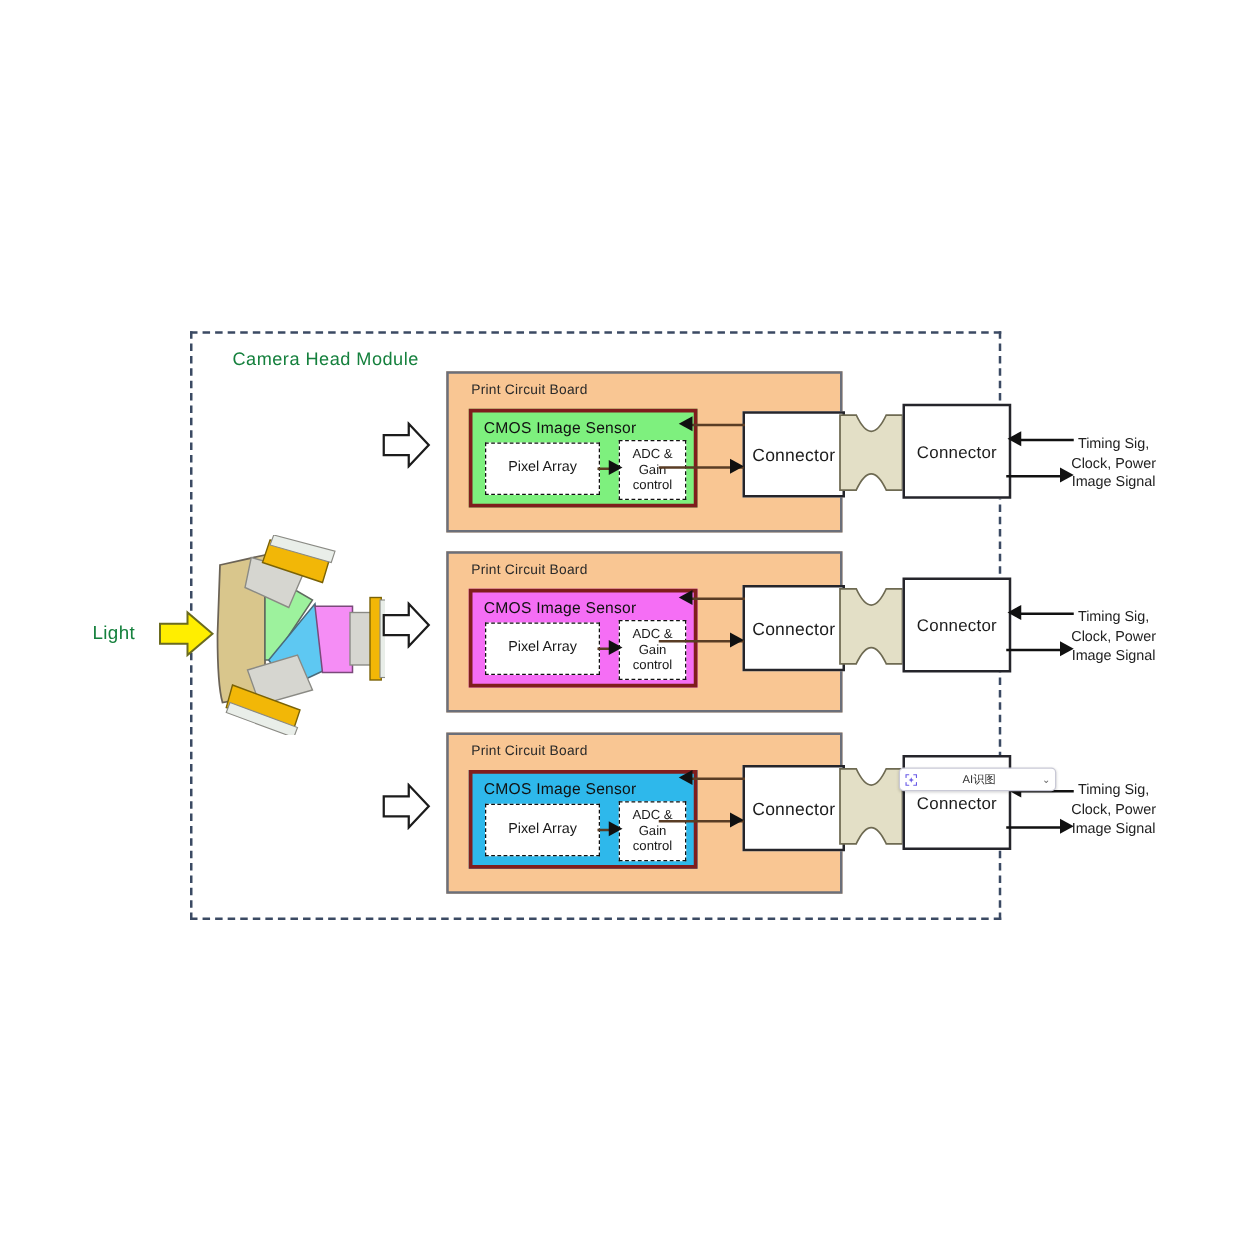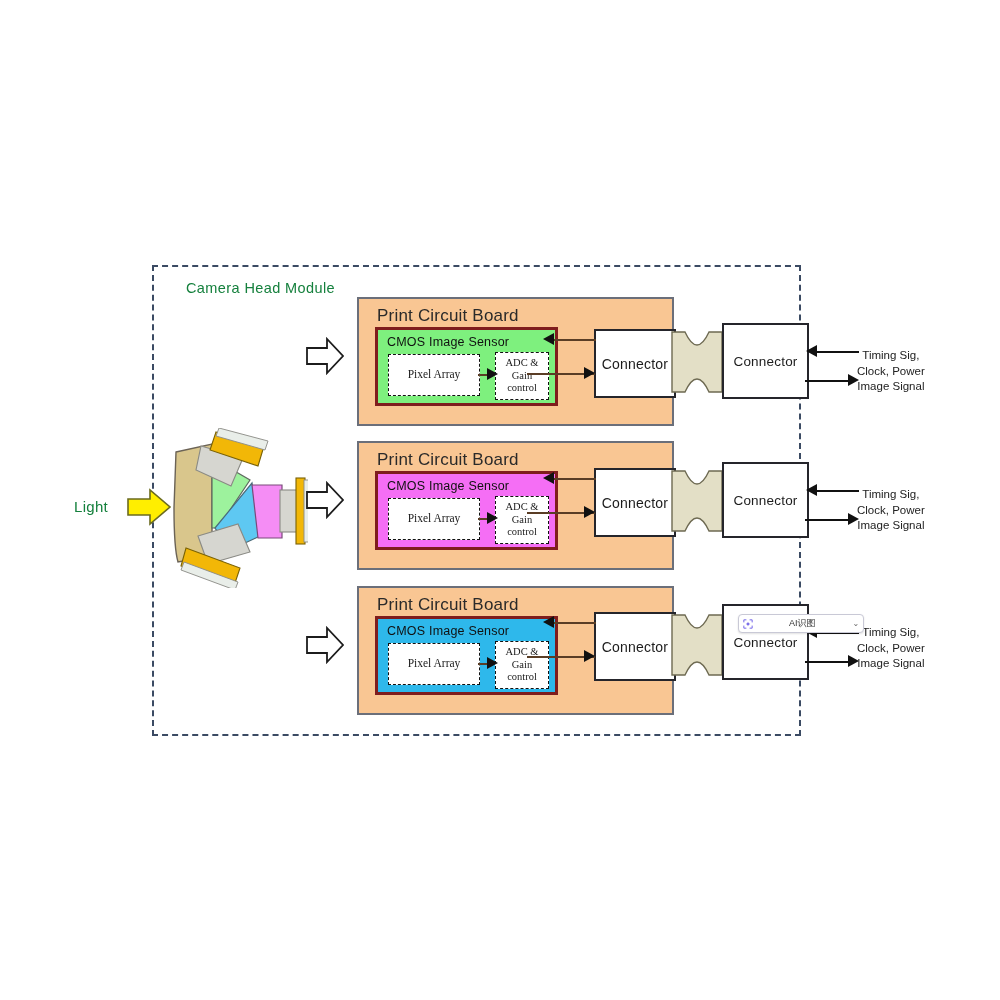--- a/index.html
+++ b/index.html
@@ -17,35 +17,35 @@
     color:#15803d;font-size:14.5px;letter-spacing:.4px;white-space:nowrap;
   }
 
   
   .pcb{
     background:#f9c693;
     border:2px solid #6b6f7a;
   }
   .pcb-label{
     position:absolute;left:18px;top:7px;
-    font-size:17px;color:#2a2a2a;letter-spacing:.2px;white-space:nowrap;
+    font-size:11px;color:#2a2a2a;letter-spacing:.2px;white-space:nowrap;
   }
 
   
   .cmos{
     position:absolute;border:3px solid #7f1d1d;
   }
   .cmos-label{
     position:absolute;left:9px;top:5px;
     font-size:12.5px;color:#111;letter-spacing:.2px;white-space:nowrap;
   }
   .inner-box{
     position:absolute;background:#ffffff;border:1.6px dashed #111;
     display:flex;align-items:center;justify-content:center;text-align:center;
-    font-family:Liberation Serif, serif;color:#1a1a1a;line-height:1.18;
+    font-family:Liberation Sans, sans-serif;color:#1a1a1a;line-height:1.18;
   }
   .inner-box.pix{font-size:11.5px;}
   .inner-box.adc{font-size:10.5px;}
 
   
   .conn{
     position:absolute;background:#fff;border:2px solid #25252b;
     display:flex;align-items:center;justify-content:center;
     font-size:14px;color:#1c1c1c;letter-spacing:.2px;
   }
@@ -264,21 +264,21 @@
   <div class="abs arrowL" style="left:806px;top:626px;"></div>
   <div class="abs wire dark" style="left:805px;top:661px;width:48px;"></div>
   <div class="abs arrowR" style="left:848px;top:655px;"></div>
 
   <div class="sigtext" style="left:857px;top:625px;">
     <div>Timing Sig,</div>
     <div>Clock, Power</div>
     <div>Image Signal</div>
   </div>
 
-  <div class="watermark" style="left:738px;top:614px;gap:36px;">
+  <div class="watermark" style="left:719px;top:614px;gap:36px;">
     <svg class="wm-ico" viewBox="0 0 12 12">
       <path d="M1,3.6 L1,1 L3.6,1 M8.4,1 L11,1 L11,3.6 M11,8.4 L11,11 L8.4,11 M3.6,11 L1,11 L1,8.4" fill="none" stroke="#6b5ce7" stroke-width="1.1" stroke-linecap="round"></path>
       <path d="M6,3.4 L6.8,5.2 L8.6,6 L6.8,6.8 L6,8.6 L5.2,6.8 L3.4,6 L5.2,5.2 Z" fill="#6b5ce7"></path>
     </svg>
     <span>AI识图</span>
     <span class="wm-chev">⌄</span>
   </div>
 
 </div>
 

